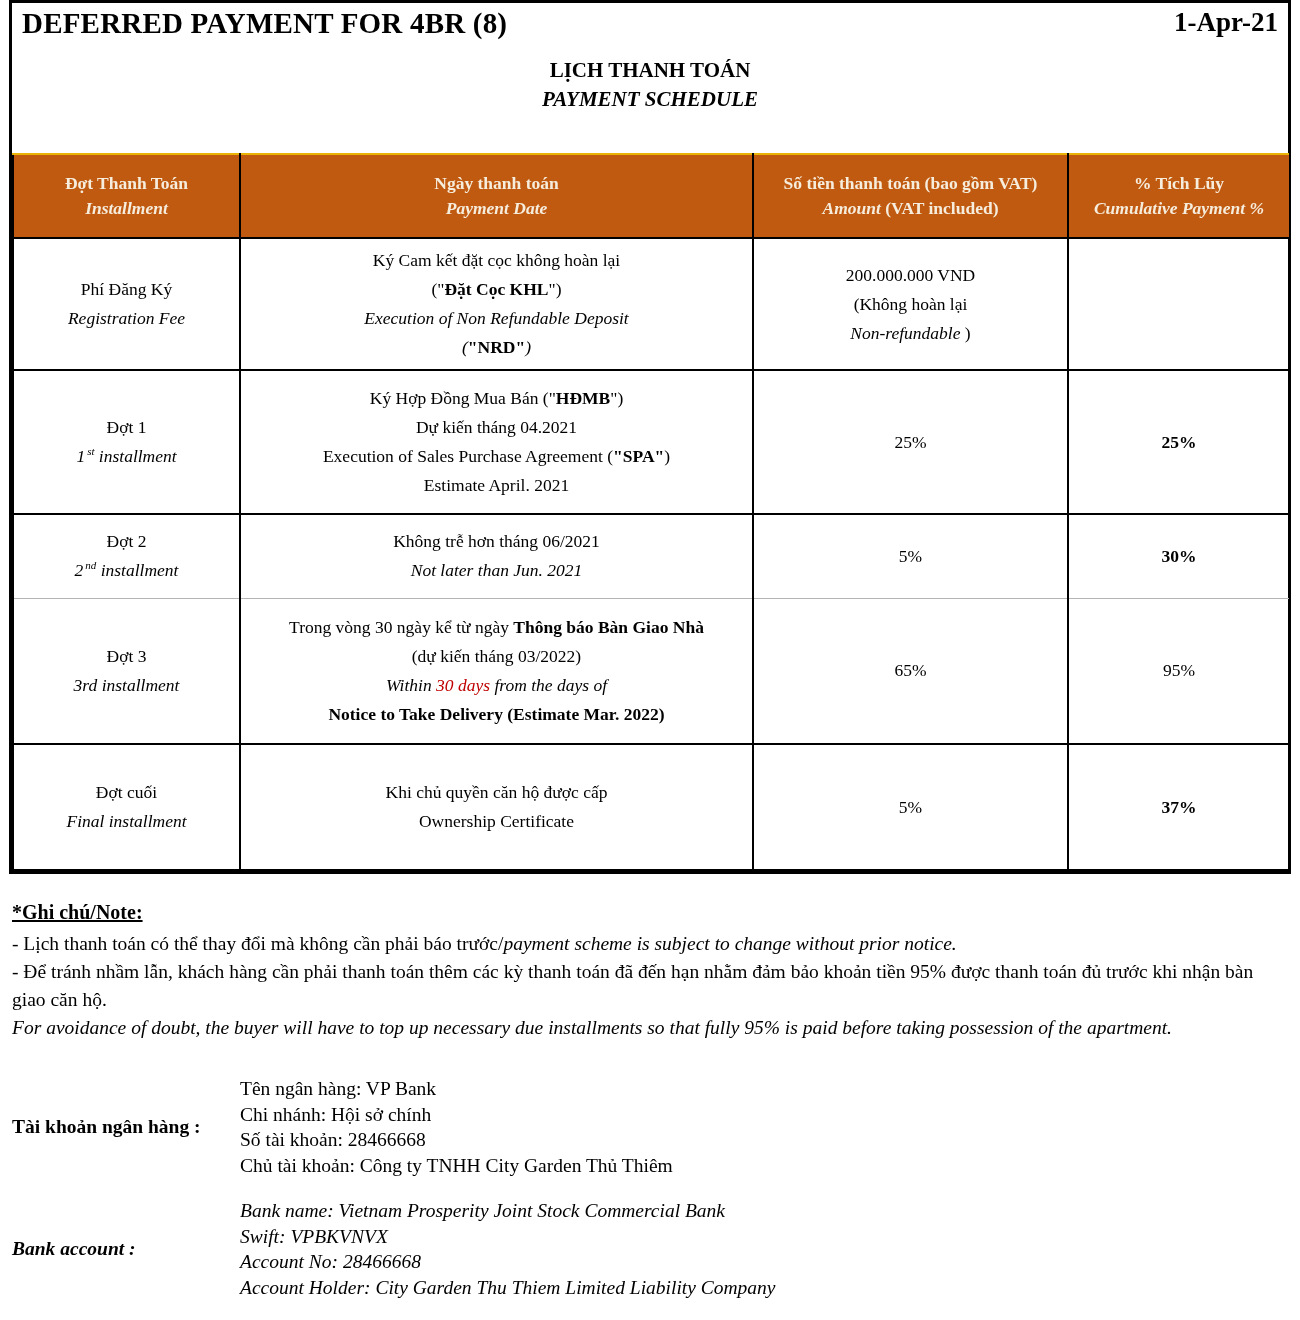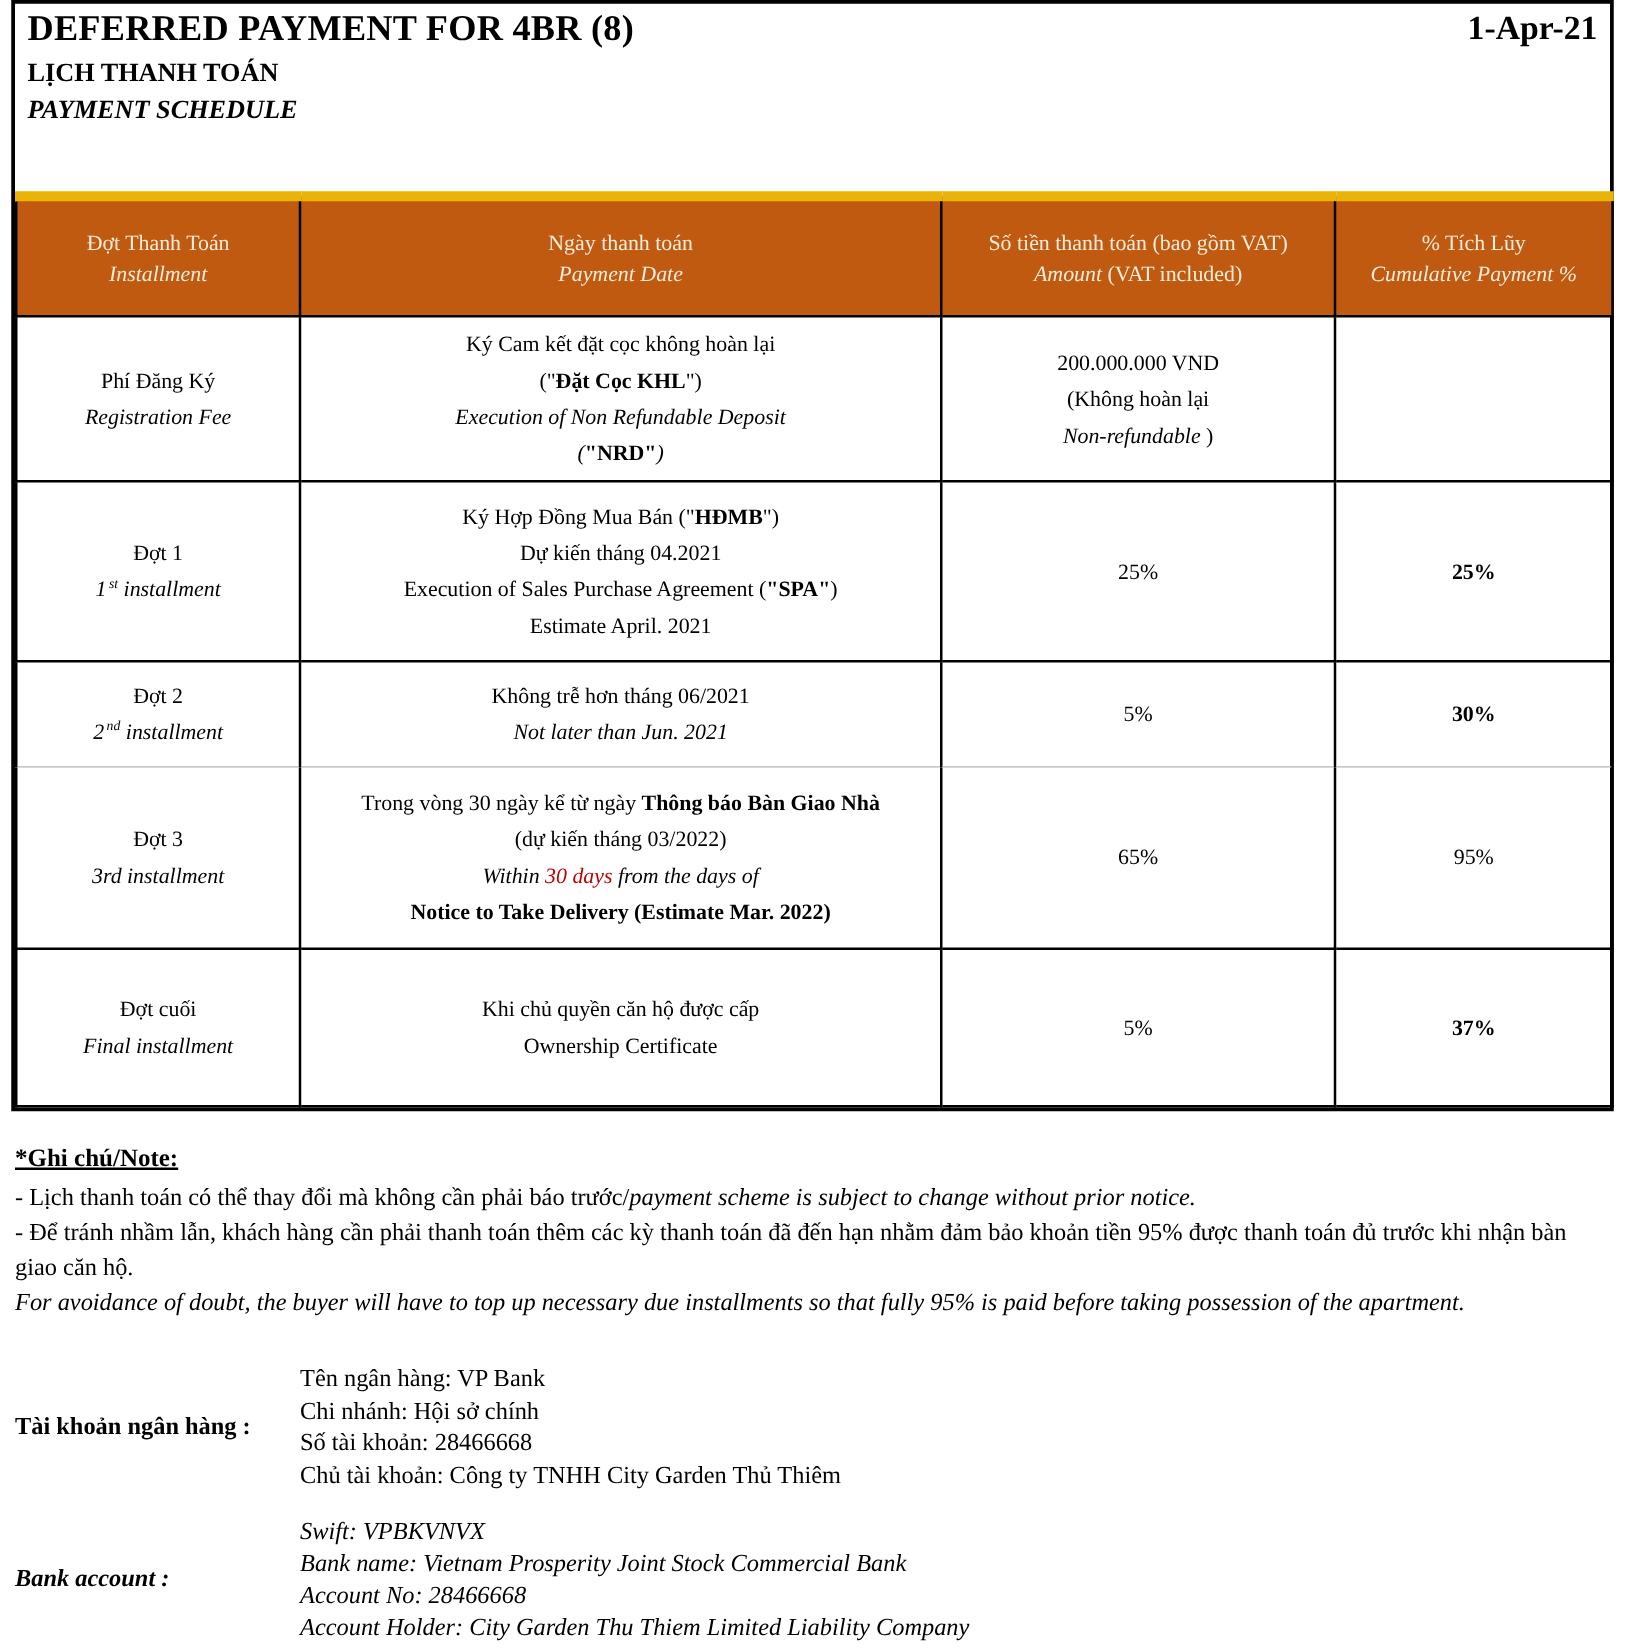--- a/index.html
+++ b/index.html
@@ -15,40 +15,40 @@
     color:#000;
     position:relative;
   }
   .sheet{padding:0 9px;}
   
   .doc-frame{border:3px solid #000;}
   .title-block{height:150px;padding:4px 10px 0 10px;position:relative;}
   .title-row{display:flex;justify-content:space-between;align-items:flex-start;}
   .doc-title{font-size:29px;font-weight:bold;letter-spacing:.2px;}
   .doc-date{font-size:27px;font-weight:bold;}
-  .subtitle{margin-top:4px;}
+  .subtitle{margin-top:16px;text-align:center;}
   .subtitle-vi{font-size:21px;font-weight:bold;line-height:29px;}
   .subtitle-en{font-size:21px;font-weight:bold;font-style:italic;line-height:29px;}
   
   table{border-collapse:collapse;width:100%;table-layout:fixed;}
   col.c1{width:227px;} col.c2{width:513px;} col.c3{width:315px;} col.c4{width:222px;}
   th,td{
     border:2px solid #000;
     text-align:center;vertical-align:middle;
     font-size:17.5px;line-height:29px;
     padding:4px 8px;
     font-weight:normal;
   }
   thead th{
     background:var(--header-bg);
     color:var(--header-text);
-    border-top:8px solid #eab308;
-    font-weight:normal;
+    border-top:2px solid #eab308;
+    font-weight:bold;
     line-height:25px;
-    height:96px;
+    height:84px;
   }
   .h-en{font-style:italic;}
   .h-upright{font-style:normal;}
   tr.r1 td{height:132px;}
   tr.r2 td{height:144px;}
   tr.r3 td{height:84px;}
   tr.r4 td{height:146px;}
   tr.r5 td{height:126px;}
   tr.sep-below td{border-bottom:1px solid #b5b5b5;}
   tr.sep-above td{border-top:1px solid #b5b5b5;}
@@ -207,20 +207,20 @@
       <div>Tên ngân hàng: VP Bank</div>
       <div>Chi nhánh: Hội sở chính</div>
       <div>Số tài khoản: 28466668</div>
       <div>Chủ tài khoản: Công ty TNHH City Garden Thủ Thiêm</div>
     </div>
   </div>
 
   <div class="bank-block en">
     <div class="bank-label bi-label">Bank account :</div>
     <div class="bank-lines it">
+      <div>Bank name: Vietnam Prosperity Joint Stock Commercial Bank</div>
       <div>Swift: VPBKVNVX</div>
-      <div>Bank name: Vietnam Prosperity Joint Stock Commercial Bank</div>
       <div>Account No: 28466668</div>
       <div>Account Holder: City Garden Thu Thiem Limited Liability Company</div>
     </div>
   </div>
 
 </div>
 
 </body></html>

